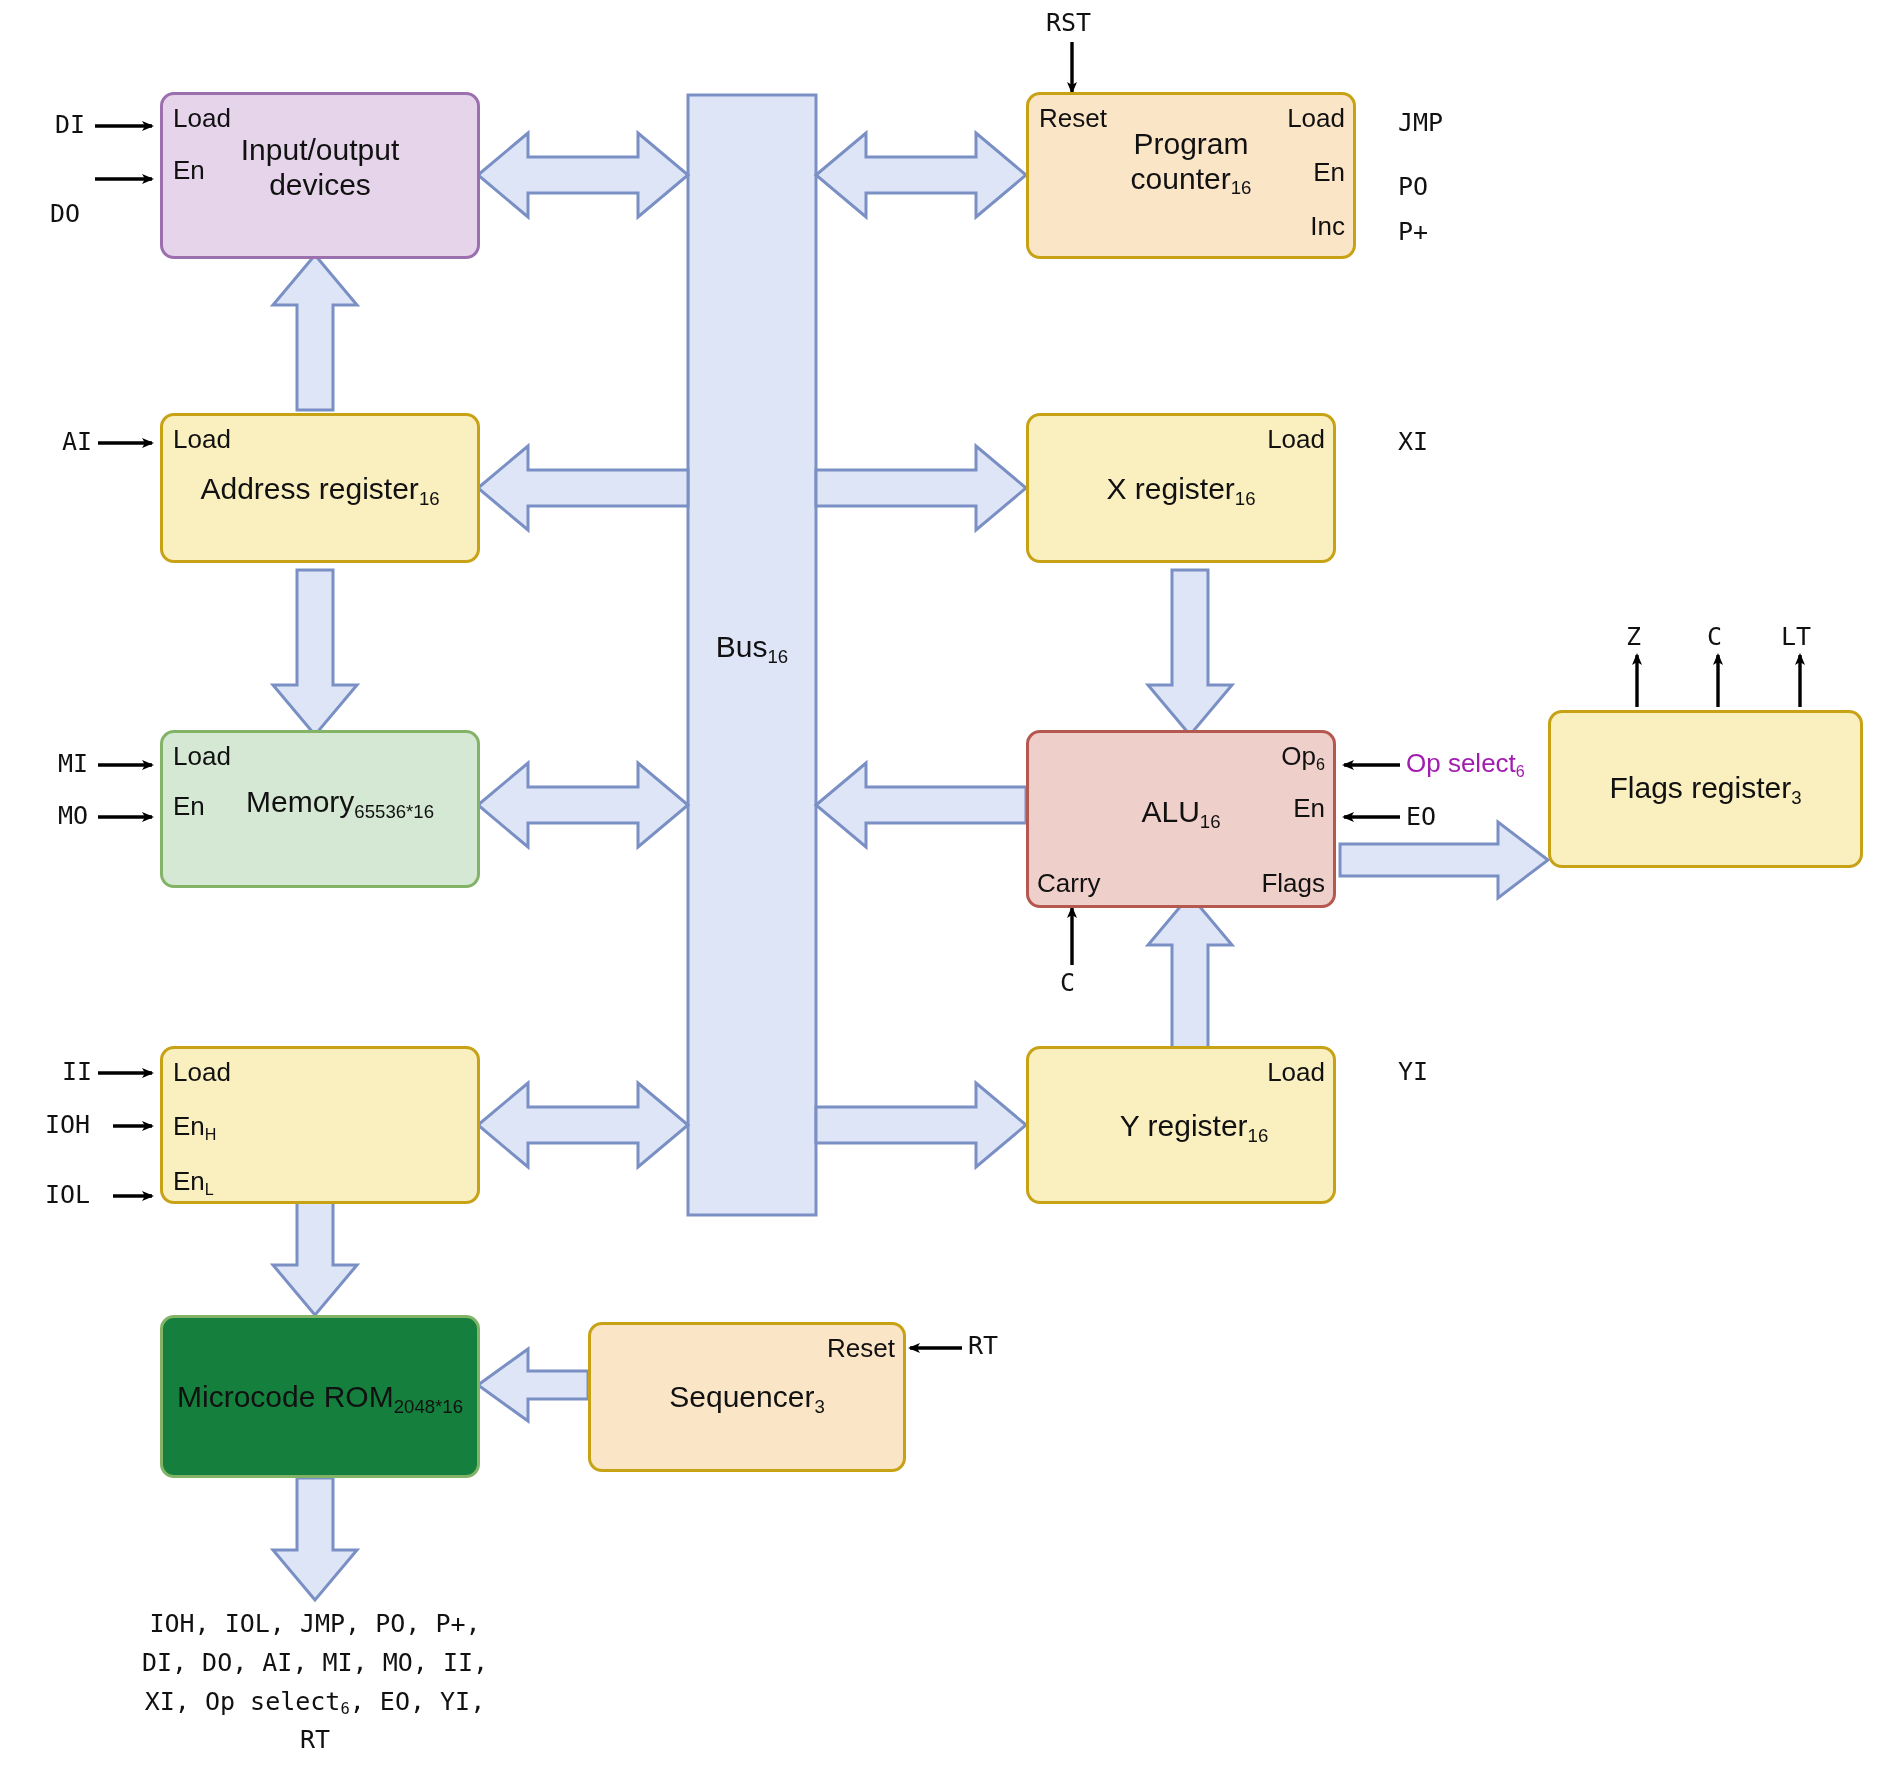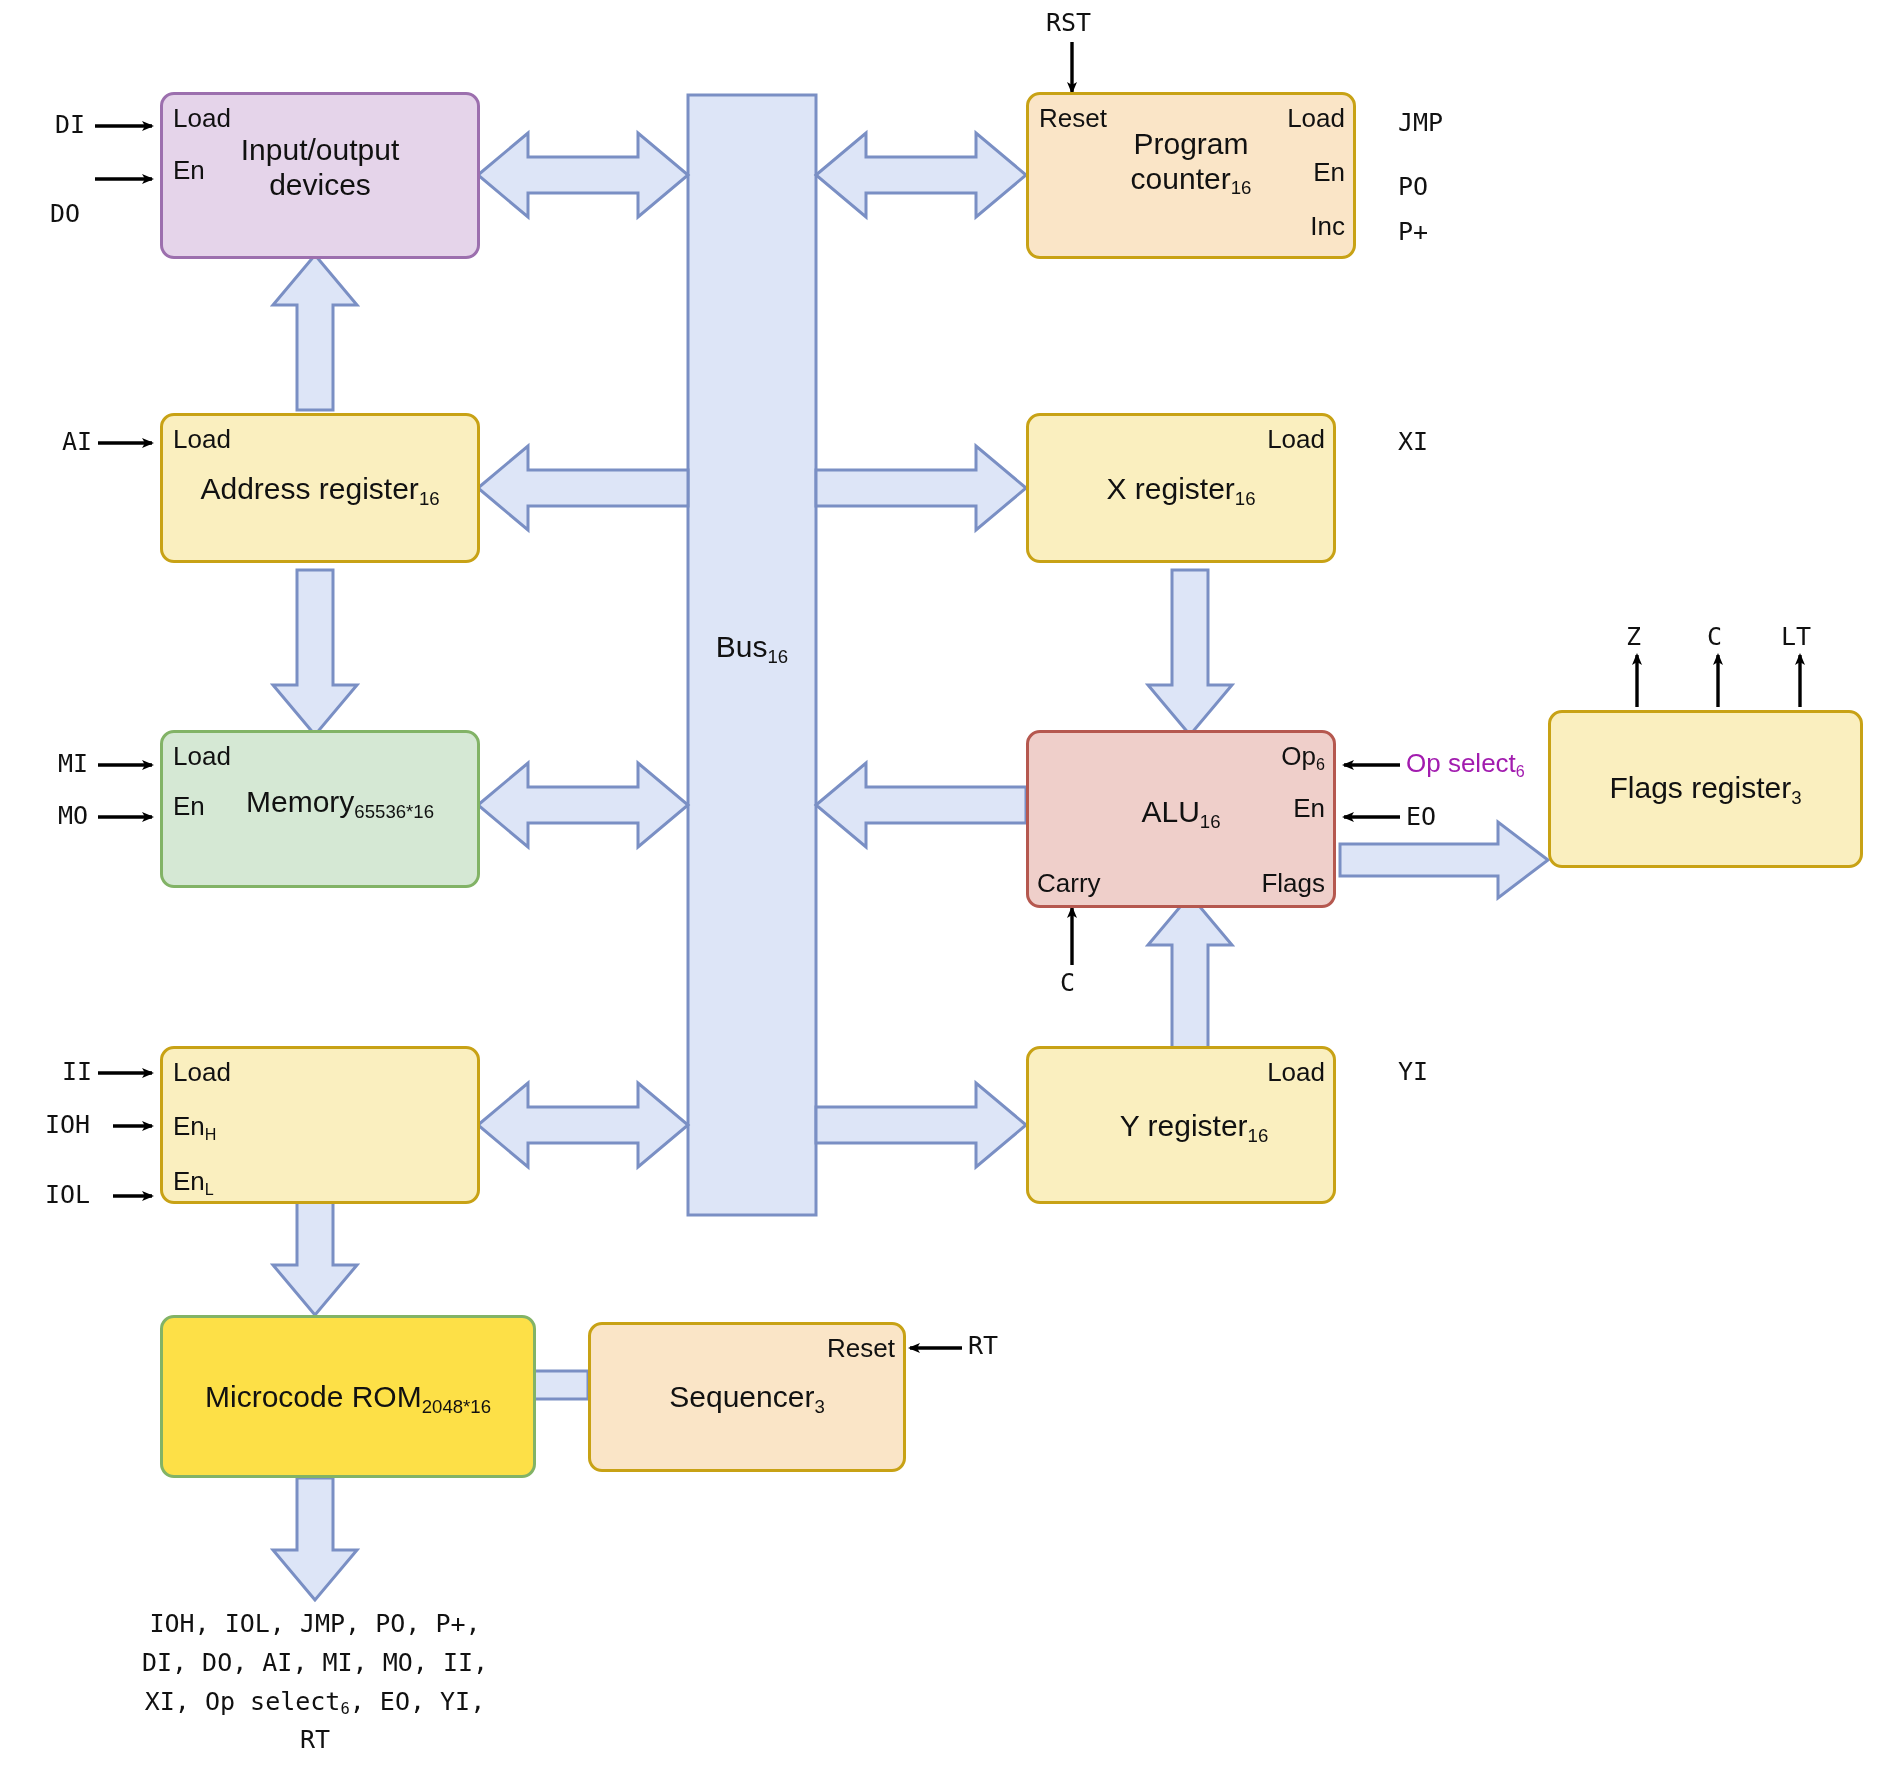--- a/index.html
+++ b/index.html
@@ -252,21 +252,21 @@
   <div class="sig" style="left:45px; top:1180px;">IOL</div>
 
   <div class="blk" style="left:1026px; top:1046px; width:310px; height:158px; background:#faefbf; border-color:#c8a215;">
     <div class="blk-title" style="top:60px;margin-left:26px;">
       <span>Y register</span><sub>16</sub>
     </div>
     <div class="port" style="right:8px; top:8px;">Load</div>
   </div>
   <div class="sig" style="left:1398px; top:1057px;">YI</div>
 
-  <div class="blk" style="left:160px; top:1315px; width:376px; height:163px; background:#fde047; border-color:#82b366;">
+  <div class="blk" style="left:160px; top:1315px; width:320px; height:163px; background:#15803d; border-color:#82b366;">
     <div class="blk-title" style="top:62px;">
       <span>Microcode ROM</span><sub>2048*16</sub>
     </div>
   </div>
 
   <div class="blk" style="left:588px; top:1322px; width:318px; height:150px; background:#fae5c7; border-color:#c8a215;">
     <div class="blk-title" style="top:55px;">
       <span>Sequencer</span><sub>3</sub>
     </div>
     <div class="port" style="right:8px; top:8px;">Reset</div>

